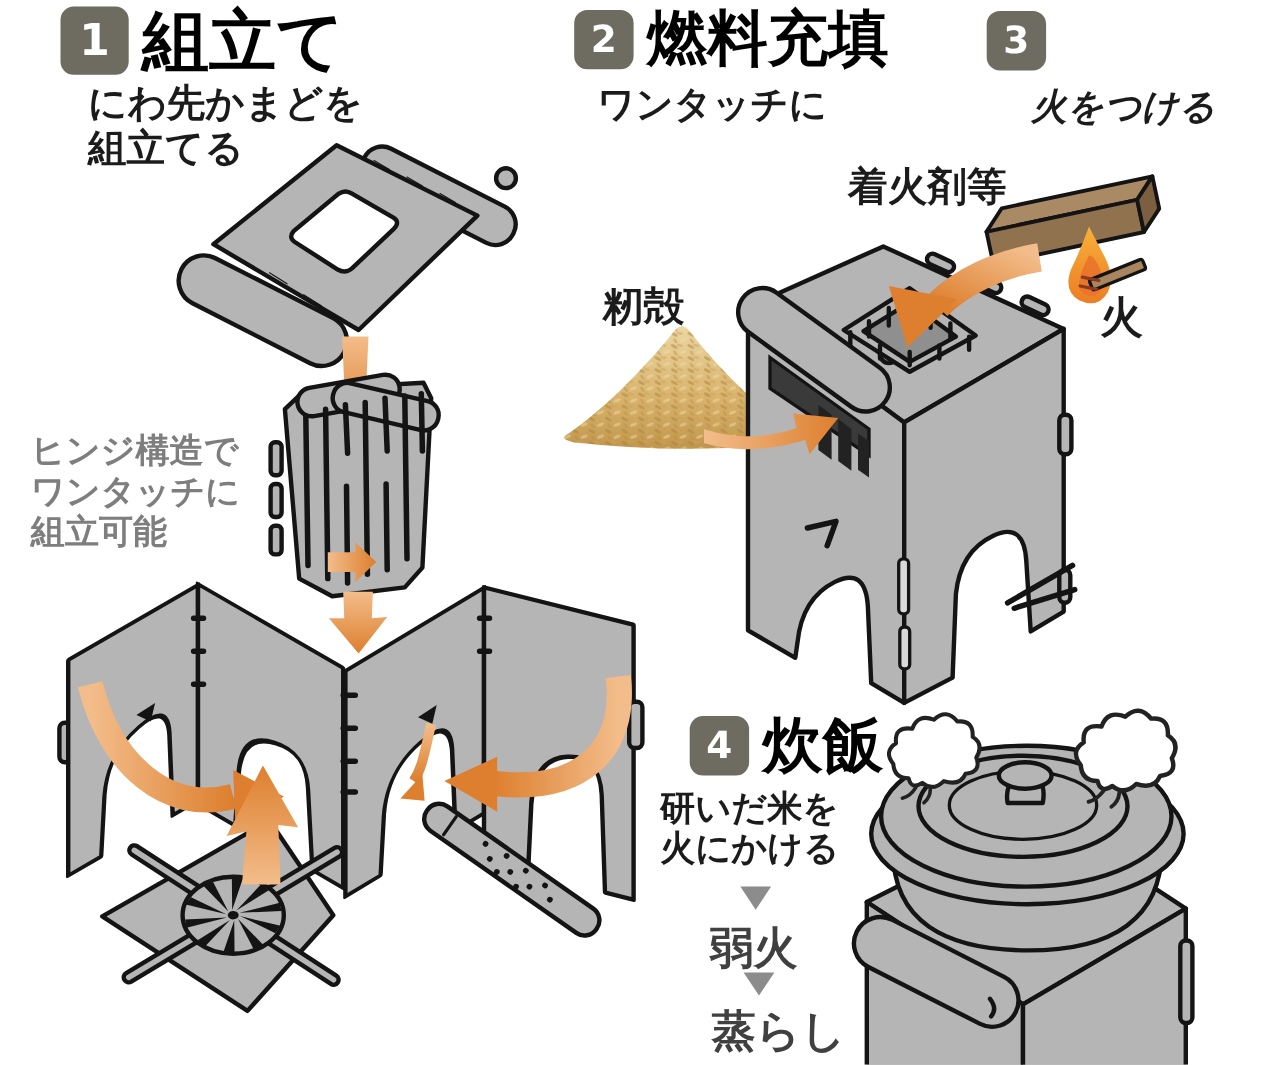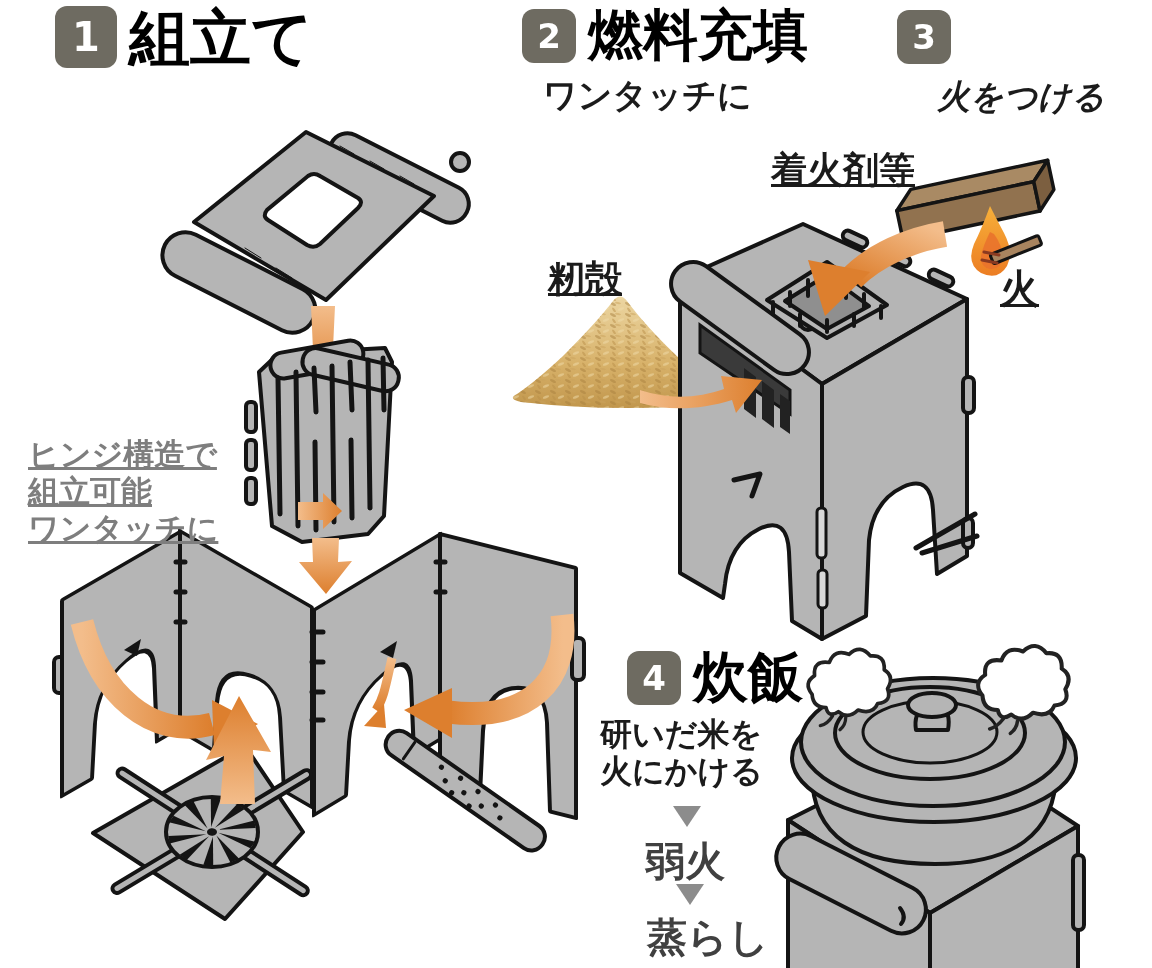--- a/index.html
+++ b/index.html
@@ -10,21 +10,21 @@
   .ink{stroke:#141414;fill:none;stroke-linejoin:round;stroke-linecap:round;}
   .hdr{position:absolute;display:flex;align-items:center;gap:12px;}
   .badge{display:flex;align-items:center;justify-content:center;background:#6e6b61;color:#fff;
          border-radius:12px;font-weight:700;flex:0 0 auto;}
   .badge.lg{width:62px;height:62px;font-size:40px;}
   .badge.sm{width:54px;height:54px;font-size:34px;}
   .stitle{color:#000000;font-weight:700;line-height:1;white-space:nowrap;}
   .t1{font-size:61px;} .t2{font-size:55px;}
   .desc{position:absolute;color:#1b1b1b;font-size:35px;font-weight:600;line-height:1.16;white-space:nowrap;}
   .note{position:absolute;color:#7e7e7e;font-size:31px;font-weight:600;line-height:1.2;white-space:nowrap;}
-  .plabel{position:absolute;color:#1b1b1b;font-weight:600;white-space:nowrap;text-decoration:underline;}
+  .plabel{position:absolute;color:#1b1b1b;font-weight:600;white-space:nowrap;}
   .flowword{position:absolute;color:#404040;font-size:40px;font-weight:600;white-space:nowrap;}
   .tri{position:absolute;width:0;height:0;border-left:14px solid transparent;
        border-right:14px solid transparent;border-top:21px solid #8c8c8c;}
 </style>
 </head>
 <body>
 
 <div id="canvas">
 
   <svg width="0" height="0">
@@ -272,40 +272,44 @@
       <path d="M22,80 Q6,80 5,64 Q-6,50 8,41 Q6,22 26,25 Q32,8 50,15 Q64,2 76,17 Q94,15 93,34 Q106,42 97,57
                Q103,73 85,75 Q79,89 61,83 Q49,95 37,85 Q25,93 22,80 Z" fill="#ffffff" stroke="#222222" stroke-width="4.5" stroke-linejoin="round"></path>
       <path d="M28,90 q-7,9 -15,11 M44,92 q-1,9 -8,14" stroke="#222222" stroke-width="4" fill="none" stroke-linecap="round"></path>
     </g>
   </svg>
 
   <div class="hdr" style="left:55px;top:6px;">
     <div class="badge lg">1</div>
     <div class="stitle t1">組立て</div>
   </div>
+  <div class="desc" style="left:80px;top:74px;">
+    <div>にわ先かまどを</div>
+    <div>組立てる</div>
+  </div>
 
   <div class="hdr" style="left:522px;top:8px;">
     <div class="badge sm">2</div>
     <div class="stitle t2">燃料充填</div>
   </div>
   <div class="desc" style="left:543px;top:76px;font-size:34px;">
     <div>ワンタッチに</div>
   </div>
 
   <div class="hdr" style="left:897px;top:10px;">
     <div class="badge sm">3</div>
   </div>
   <div class="desc" style="left:937px;top:78px;font-size:33px;font-style:italic;">
     <div>火をつける</div>
   </div>
 
-  <div class="note" style="left:28px;top:436px;text-decoration:underline;">
+  <div class="note" style="left:28px;top:392px;">
     <div>ヒンジ構造で</div>
+    <div>ワンタッチに</div>
     <div>組立可能</div>
-    <div>ワンタッチに</div>
   </div>
 
   <div class="plabel" style="left:548px;top:254px;font-size:37px;">籾殻</div>
   <div class="plabel" style="left:771px;top:146px;font-size:36px;">着火剤等</div>
   <div class="plabel" style="left:1000px;top:262px;font-size:39px;">火</div>
 
   <div class="hdr" style="left:627px;top:650px;">
     <div class="badge sm">4</div>
     <div class="stitle t2">炊飯</div>
   </div>

